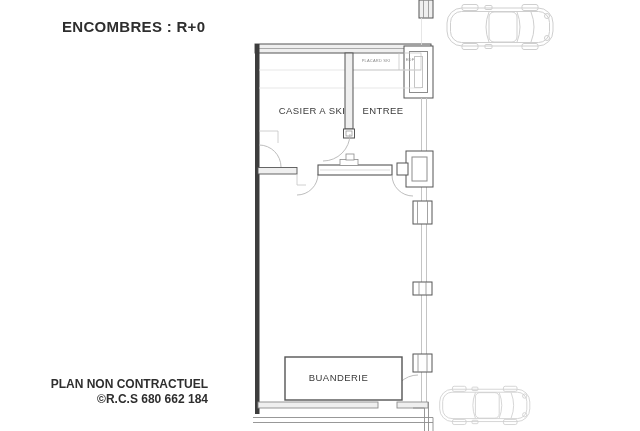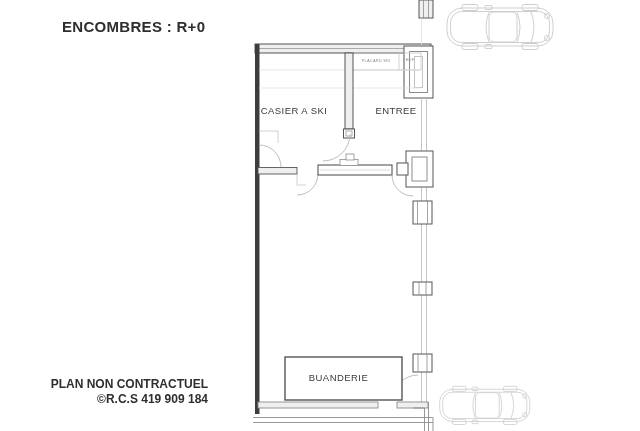--- a/index.html
+++ b/index.html
@@ -13,22 +13,22 @@
 
   .title{
     position:absolute;left:62px;top:18px;
     font-size:15px;font-weight:600;letter-spacing:.3px;
     color:var(--text,#2e2e2e);white-space:nowrap;
   }
   .room-label{
     position:absolute;text-align:center;
     font-size:9.5px;letter-spacing:.45px;color:#3a3a3a;white-space:nowrap;
   }
-  #lbl-casier{left:248px;top:105px;width:92px;}
-  #lbl-entree{left:365px;top:105px;width:62px;}
+  #lbl-casier{left:266px;top:105px;width:92px;}
+  #lbl-entree{left:352px;top:105px;width:62px;}
   #lbl-buanderie{left:285px;top:372px;width:107px;}
   .tiny-label{
     position:absolute;font-size:4px;color:#8a8a8a;
     letter-spacing:.2px;text-align:center;white-space:nowrap;
   }
   #lbl-placard{left:353px;top:58px;width:46px;}
   #lbl-edf{left:400px;top:57px;width:20px;}
   .footer{
     position:absolute;left:50px;top:377px;width:158px;
     text-align:right;font-size:12px;font-weight:600;line-height:15px;
@@ -180,16 +180,16 @@
 
   <div id="lbl-casier" class="room-label">CASIER A SKI</div>
   <div id="lbl-entree" class="room-label">ENTREE</div>
   <div id="lbl-buanderie" class="room-label">BUANDERIE</div>
 
   <div id="lbl-placard" class="tiny-label">PLACARD SKI</div>
   <div id="lbl-edf" class="tiny-label">EDF</div>
 
   <div class="footer">
     <div>PLAN NON CONTRACTUEL</div>
-    <div>©R.C.S 419 909 184</div>
+    <div>©R.C.S 680 662 184</div>
   </div>
 
 </div>
 
 </body></html>

